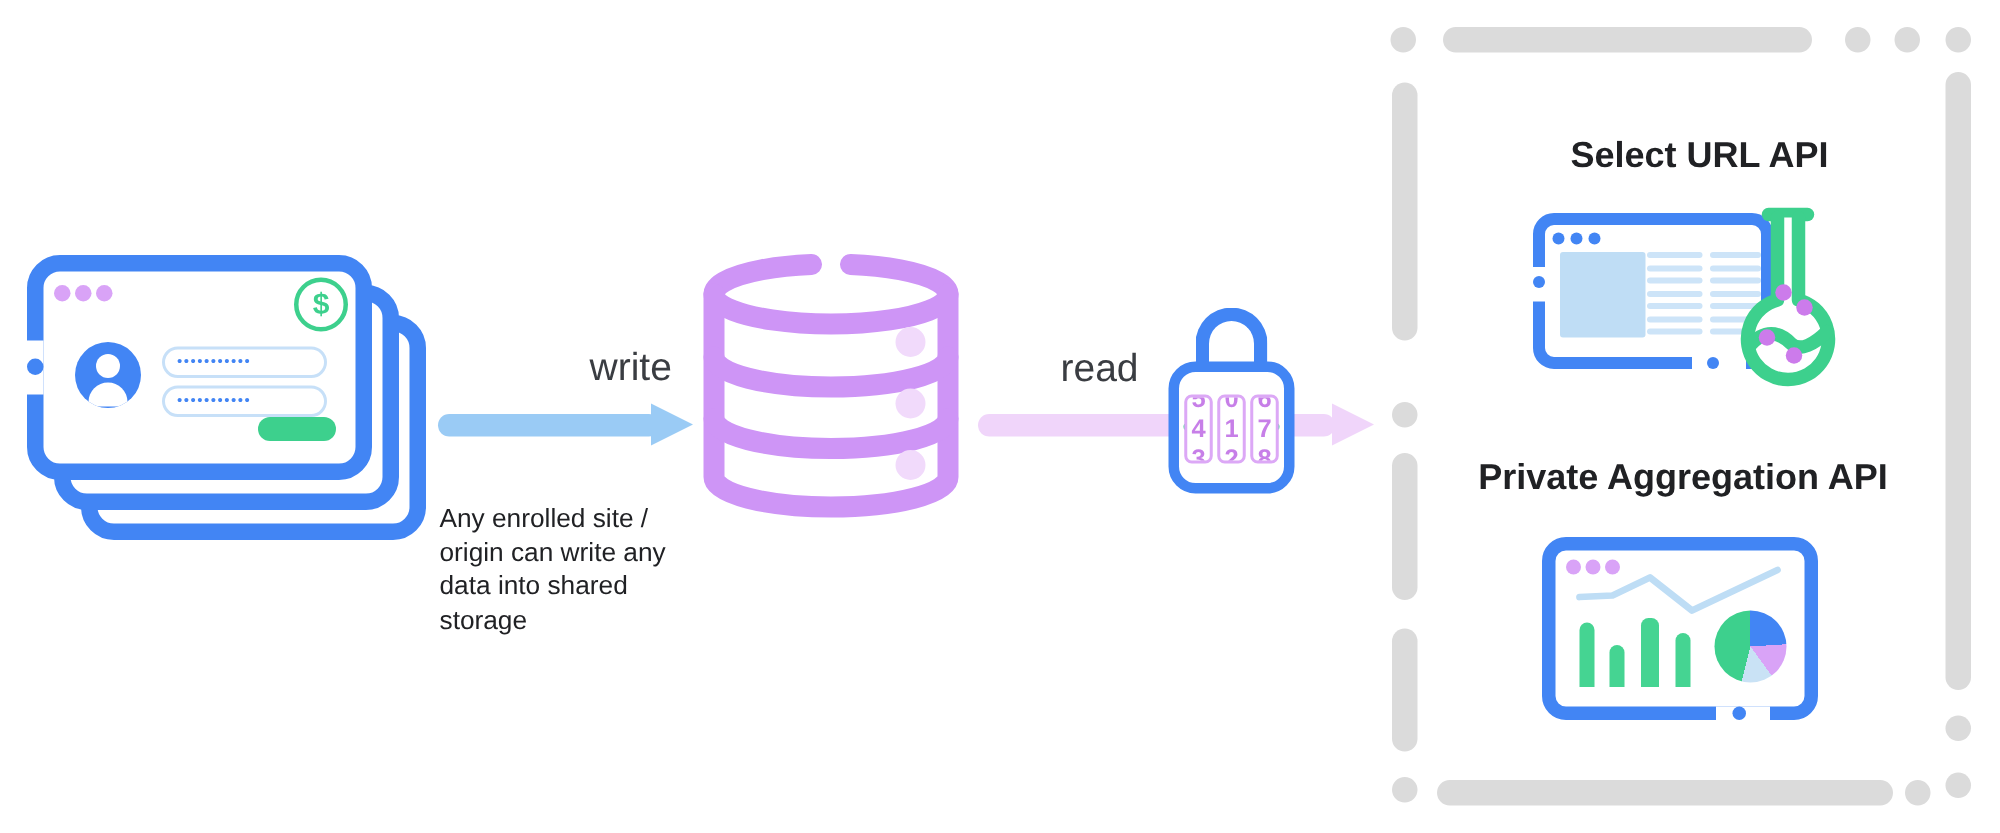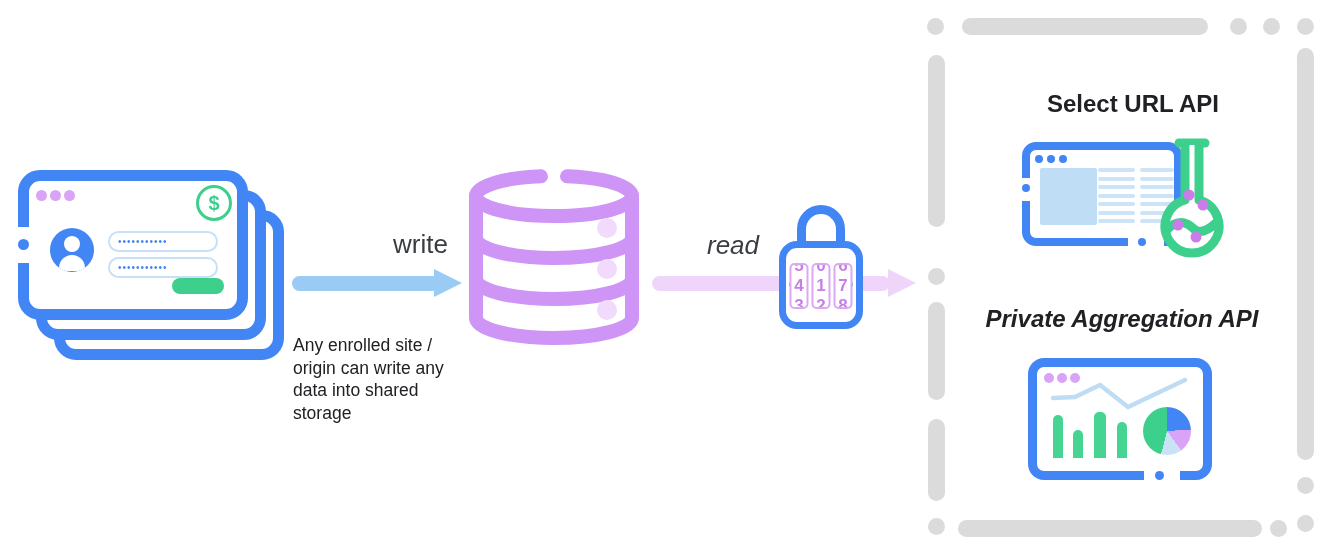--- a/index.html
+++ b/index.html
@@ -74,21 +74,21 @@
       <path d="M 8 72 A 78 20 0 0 0 164 72"></path>
       <path d="M 8 113 A 78 20 0 0 0 164 113"></path>
     </g>
     <g fill="#F1DAFB">
       <circle cx="139" cy="62" r="10"></circle>
       <circle cx="139" cy="103" r="10"></circle>
       <circle cx="139" cy="144" r="10"></circle>
     </g>
   </svg>
 
-  <div class="flow-label abs" style="left:707px;top:230px;font-style:italic;">read</div>
+  <div class="flow-label abs" style="left:707px;top:230px;">read</div>
   <div class="shaft" style="left:652px;top:276px;width:238px;background:#F0D5FA;"></div>
   <div class="head" style="left:888px;top:269px;border-left:28px solid #F0D5FA;"></div>
 
   <div class="abs" style="left:779px;top:203px;width:84px;height:126px;">
     <div class="abs" style="left:18px;top:2px;width:48px;height:46px;border:9px solid #4285F4;border-bottom:none;
                 border-radius:24px 24px 0 0;box-sizing:border-box;"></div>
     <div class="abs" style="left:0;top:38px;width:84px;height:88px;background:#fff;border:7px solid #4285F4;
                 border-radius:18px;box-sizing:border-box;">
       <span class="gdash" style="left:3px;top:34px;"></span>
       <span class="gdash" style="right:3px;top:34px;"></span>
@@ -181,21 +181,21 @@
       <path d="M 8 93 C 18 81 28 83 36 91 C 42 97 52 91 60 83"></path>
     </g>
     <g fill="#CC7BEB">
       <circle cx="31" cy="57" r="5.5"></circle>
       <circle cx="45" cy="67" r="5.5"></circle>
       <circle cx="20" cy="87" r="5.5"></circle>
       <circle cx="38" cy="99" r="5.5"></circle>
     </g>
   </svg>
 
-  <div class="title abs" style="left:1122px;top:305px;transform:translateX(-50%);font-style:italic;">Private Aggregation API</div>
+  <div class="title abs" style="left:1122px;top:305px;transform:translateX(-50%);">Private Aggregation API</div>
 
   <div class="win" style="left:1028px;top:358px;width:166px;height:104px;border:9px solid #4285F4;border-radius:16px;">
 
     <div class="abs" style="left:107px;bottom:-9px;width:36px;height:9px;background:#fff;"></div>
     <div class="abs" style="left:118px;bottom:-9px;width:9px;height:9px;border-radius:50%;background:#4285F4;"></div>
 
     <span class="pdot" style="left:7px;top:6px;width:10px;height:10px;"></span>
     <span class="pdot" style="left:20px;top:6px;width:10px;height:10px;"></span>
     <span class="pdot" style="left:33px;top:6px;width:10px;height:10px;"></span>
 

